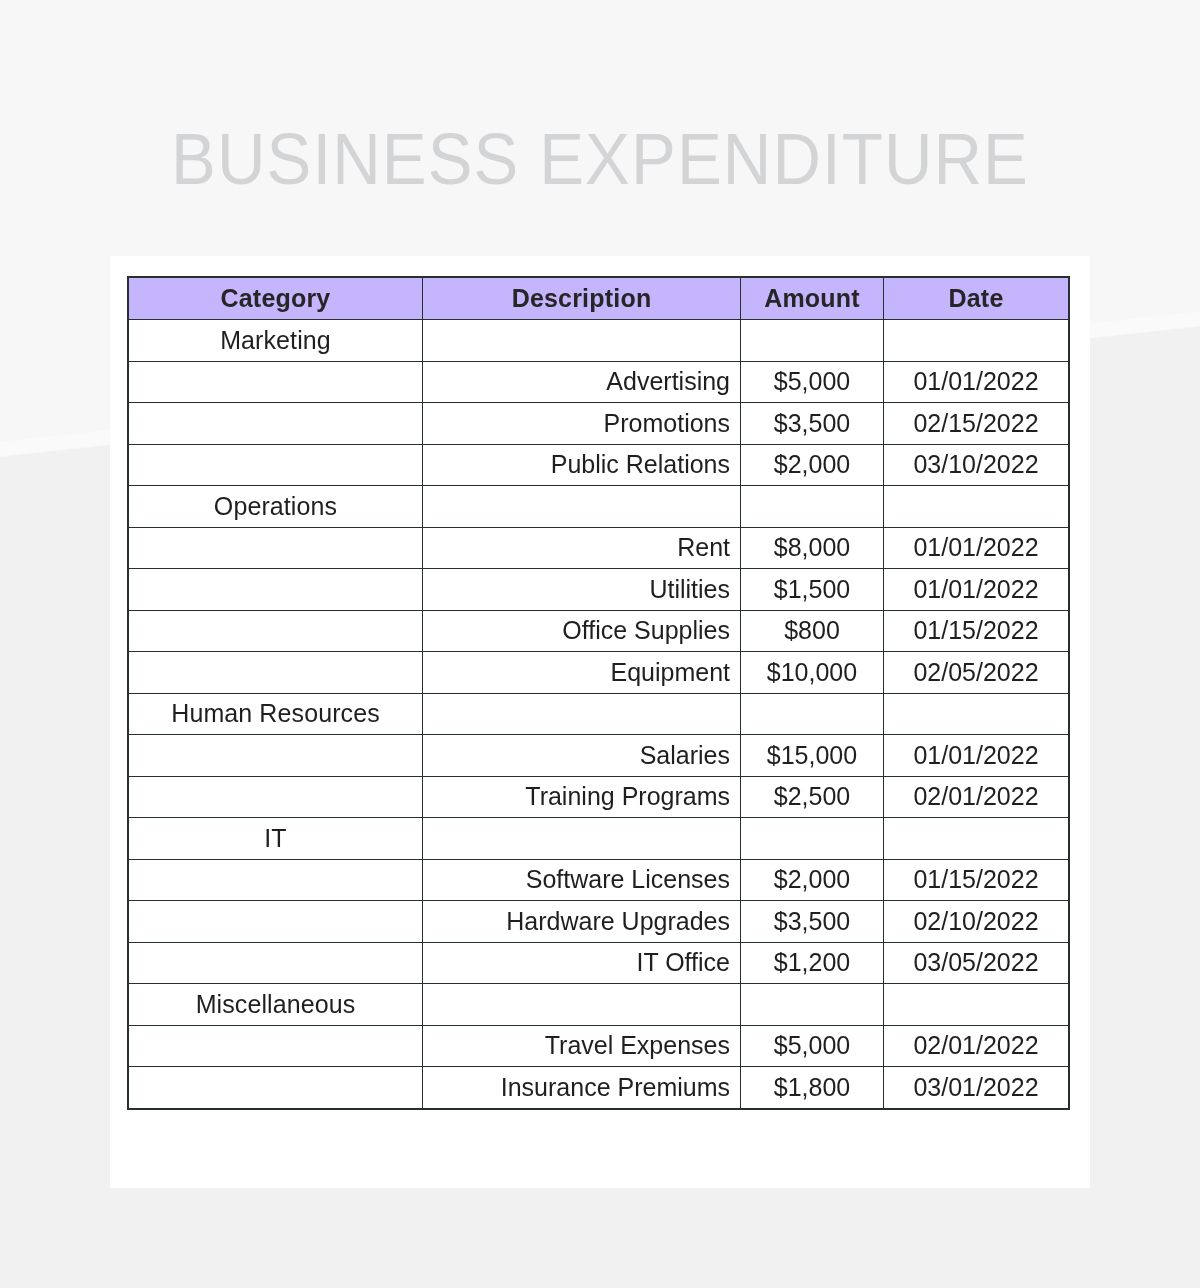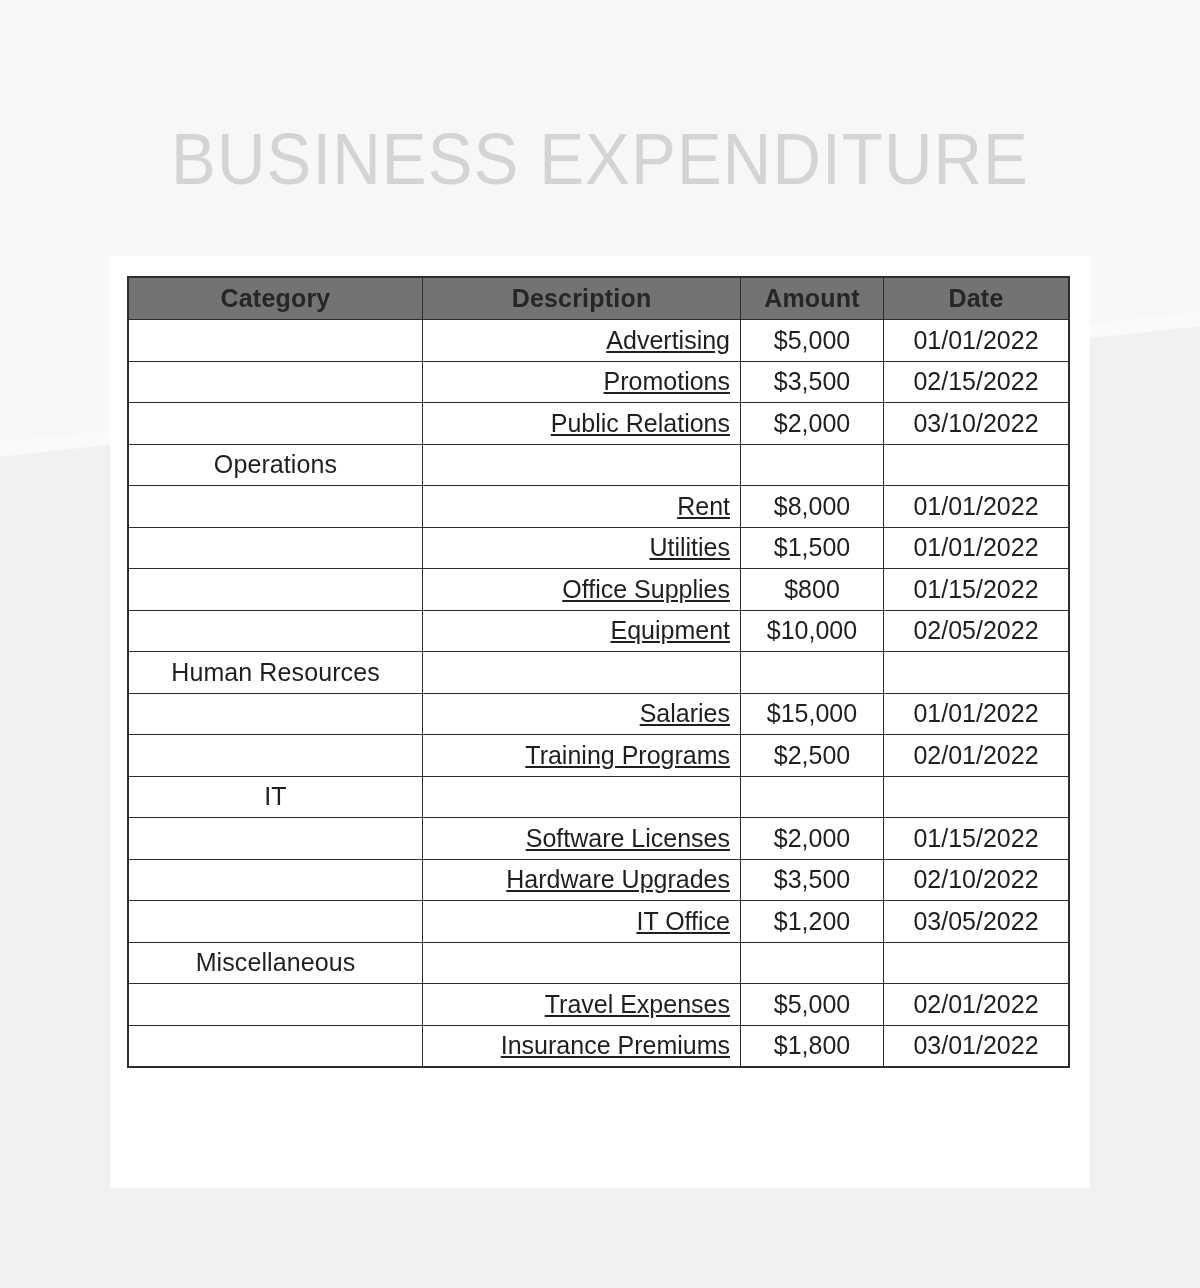--- a/index.html
+++ b/index.html
@@ -99,21 +99,21 @@
     height: 40.5px;
     font-family: "Liberation Sans", sans-serif;
     font-size: 25px;
     color: #1f1f1f;
     font-weight: 400;
     vertical-align: middle;
     overflow: hidden;
     white-space: nowrap;
   }
   #expenditure-table thead th {
-    background: #737373;
+    background: #c4b5fd;
     font-weight: 700;
     font-size: 25px;
     text-align: center;
     color: #262626;
     height: 41px;
     letter-spacing: 0.2px;
   }
 
   col.c-category { width: 294px; }
   col.c-description { width: 318px; }
@@ -121,21 +121,20 @@
   col.c-date { width: 185px; }
 
   td.cell-category {
     text-align: center;
     font-weight: 700;
     letter-spacing: 0.1px;
   }
   td.cell-description {
     text-align: right;
     padding-right: 18px;
-    text-decoration: underline;
   }
   td.cell-amount { text-align: center; }
   td.cell-date   { text-align: center; }
   td.cell-empty  { }
 
   
   #expenditure-table {
     outline: 1px solid #263030;
   }
 </style>
@@ -163,20 +162,26 @@
       <thead>
         <tr>
           <th>Category</th>
           <th>Description</th>
           <th>Amount</th>
           <th>Date</th>
         </tr>
       </thead>
       <tbody id="table-body">
           <tr>
+            <td class="cell-category">Marketing</td>
+            <td class="cell-description cell-empty"></td>
+            <td class="cell-amount cell-empty"></td>
+            <td class="cell-date cell-empty"></td>
+          </tr>
+          <tr>
             <td class="cell-category cell-empty"></td>
             <td class="cell-description">Advertising</td>
             <td class="cell-amount">$5,000</td>
             <td class="cell-date">01/01/2022</td>
           </tr>
           <tr>
             <td class="cell-category cell-empty"></td>
             <td class="cell-description">Promotions</td>
             <td class="cell-amount">$3,500</td>
             <td class="cell-date">02/15/2022</td>

